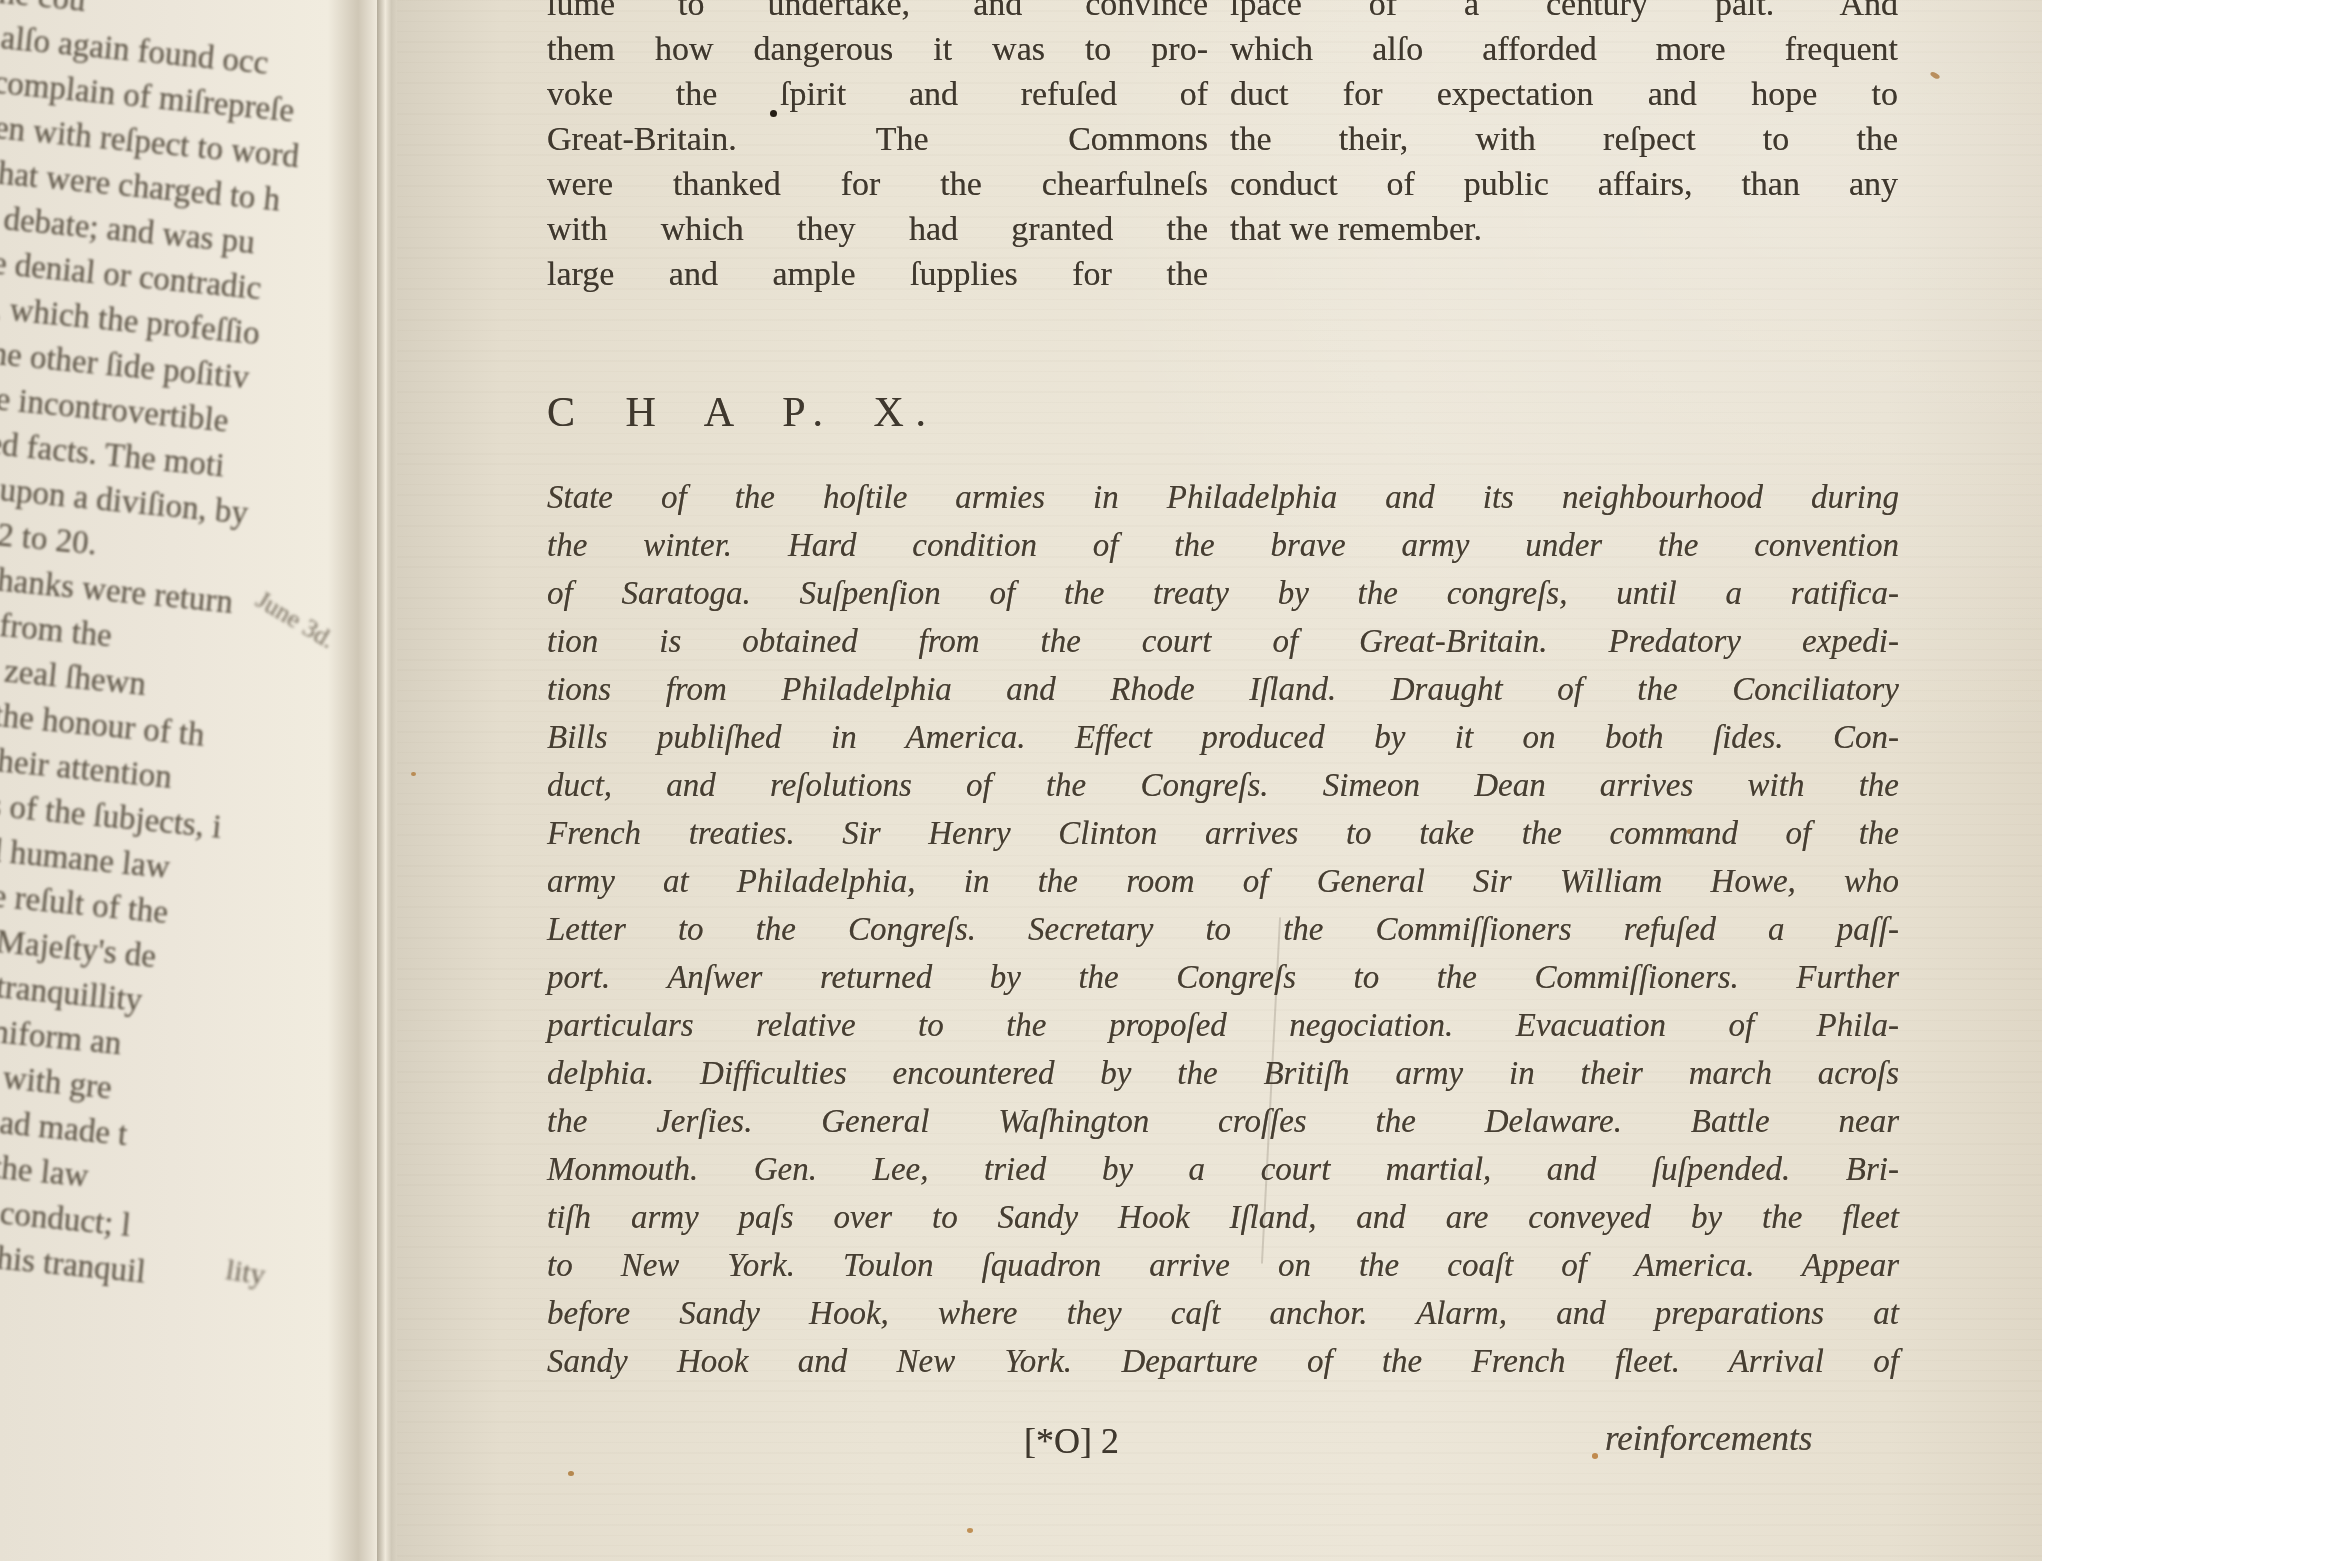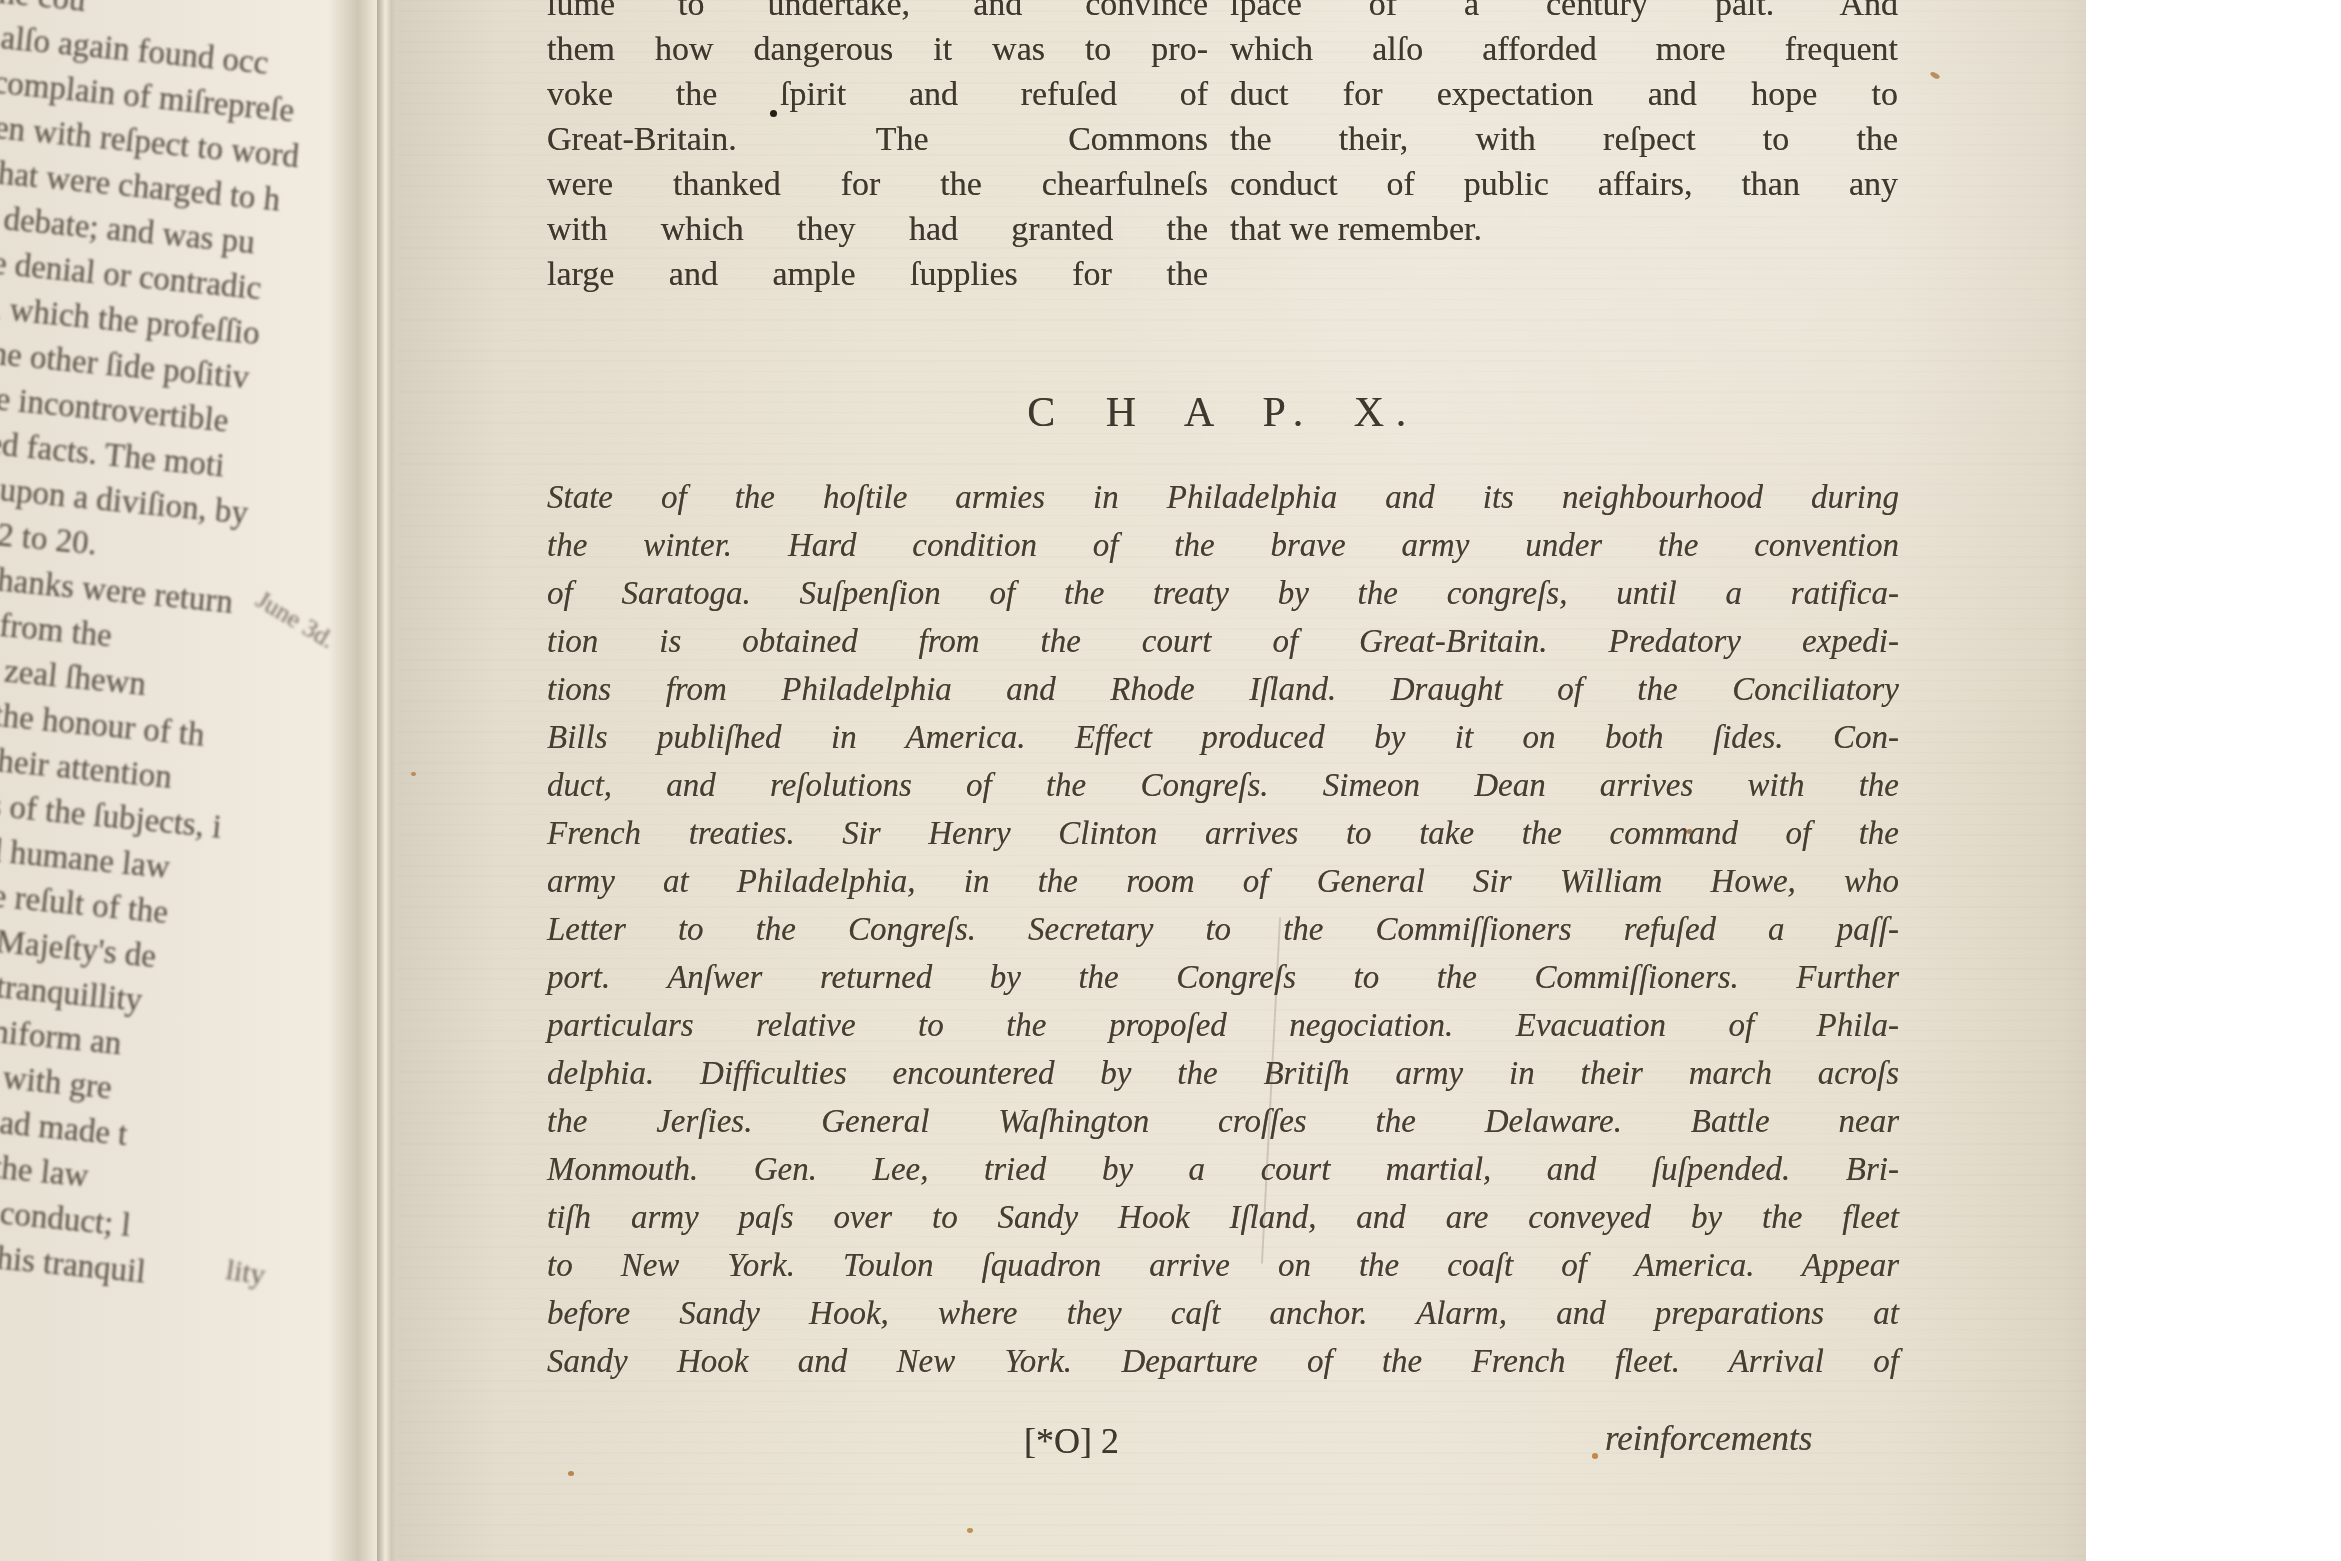--- a/index.html
+++ b/index.html
@@ -1,17 +1,17 @@
 <!DOCTYPE html>
 <html style="font-size:10.3px"><head>
 <meta charset="utf-8">
 <style>
   html,body{margin:0;padding:0;width:2342px;height:1561px;overflow:hidden;
     font-family:"Liberation Serif","DejaVu Serif",serif;}
-  .scene{position:absolute;inset:0;width:2042px;height:1561px;overflow:hidden;padding-left:44px;}
+  .scene{position:absolute;inset:0;width:2042px;height:1561px;overflow:hidden;}
 
   
   .backdrop{position:absolute;inset:0;
     background:linear-gradient(105deg,#f6f5f3 0%,#f2f1ef 55%,#e7e5e2 100%);}
 
   
   .left-page{position:absolute;left:0;top:0;width:381px;height:1561px;overflow:hidden;
     background:linear-gradient(90deg,#e7e1d4 0%,#ece6da 45%,#f1ecdf 86%,#cfc7b6 94%,#f6f1e5 100%);}
   .left-text{position:absolute;left:-71px;top:-37px;width:526px;
     transform:rotate(5.5deg);transform-origin:0 0;
@@ -37,21 +37,21 @@
   
   .col,.chap,.summary,.signature,.catchword{position:absolute;color:#3f382e;
     text-shadow:0 0 0.6px rgba(62,52,40,.65);}
 
   .col{top:-19px;font-size:34px;line-height:45px;}
   .col-left{left:547px;width:661px;}
   .col-right{left:1230px;width:668px;}
   .jline{height:45px;text-align:justify;text-align-last:justify;white-space:normal;}
   .col-right .jline:last-child{text-align-last:left;}
 
-  .chap{left:547px;top:388px;width:1351px;text-align:center;
+  .chap{left:547px;top:388px;width:1351px;
     font-size:42px;letter-spacing:11.6px;word-spacing:16.7px;}
 
   .summary{left:547px;top:473px;width:1352px;font-style:italic;
     font-size:33px;line-height:48px;color:#463e32;text-shadow:0 0 0.6px rgba(70,58,44,.6);}
   .iline{height:48px;text-align:justify;text-align-last:justify;}
 
   .signature{left:1024px;top:1420px;font-size:36px;}
   .catchword{left:1605px;top:1419px;width:293px;text-align:left;
     font-style:italic;font-size:35px;color:#4a4237;}
 

